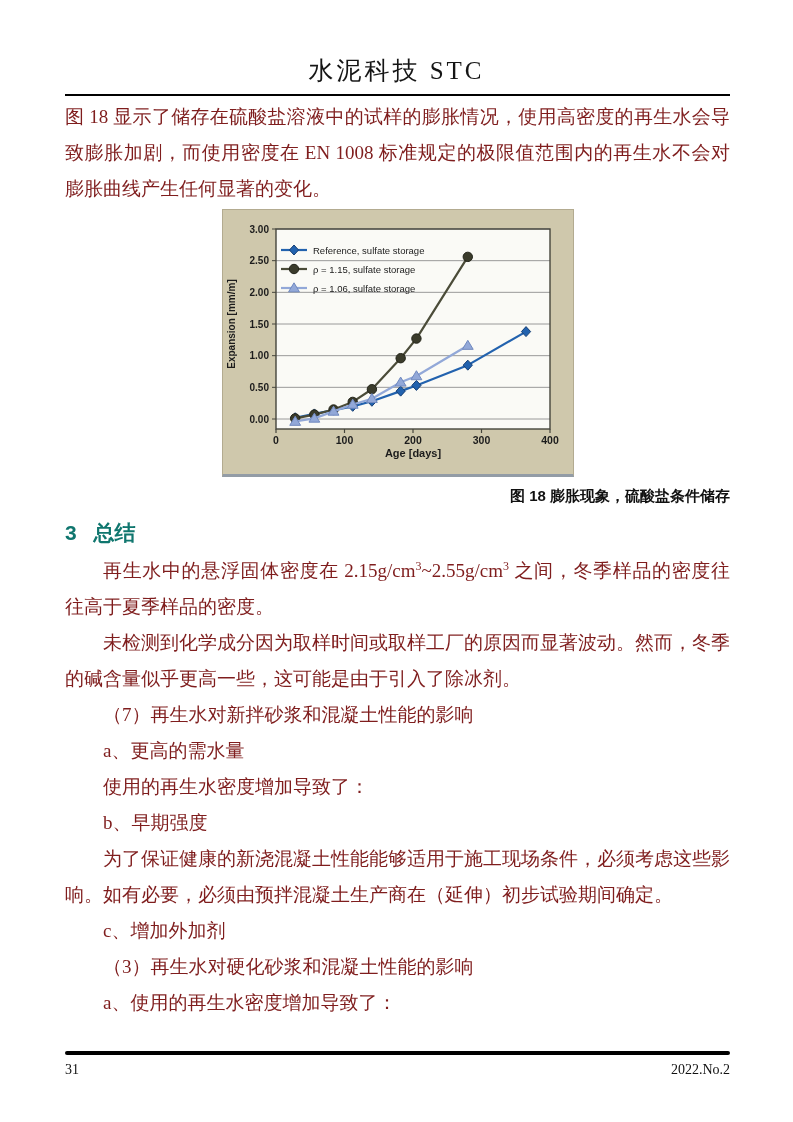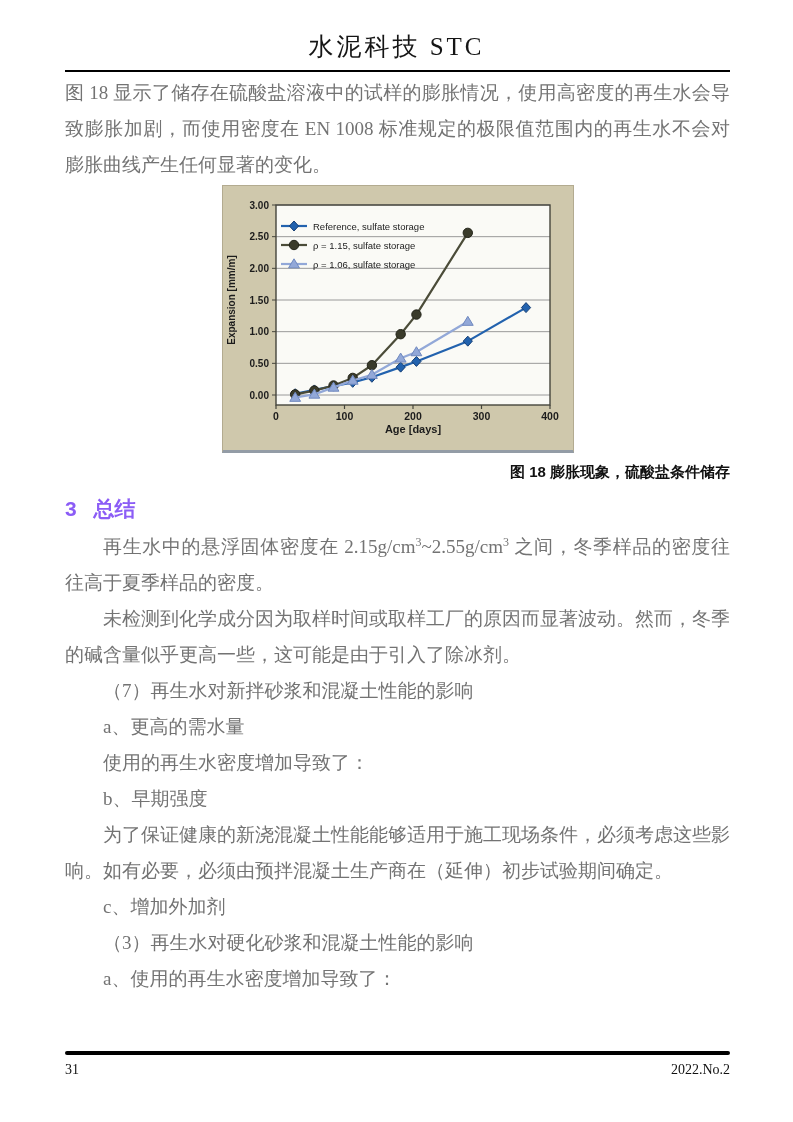--- a/index.html
+++ b/index.html
@@ -6,39 +6,39 @@
   .page {
     position: relative;
     width: 793px;
     height: 1122px;
     background: #ffffff;
     font-family: "Liberation Serif", "DejaVu Serif", serif;
     color: #111111;
     overflow: hidden;
   }
   .header-title {
-    padding-top: 32px;
+    padding-top: 56px;
     text-align: center;
     font-size: 25px;
     letter-spacing: 3px;
     line-height: 30px;
     color: #151515;
   }
   .header-rule {
     margin: 8px 63px 0 65px;
     border-bottom: 2px solid #000000;
   }
   .content { margin: 0 63px 0 65px; }
   p.body-p, p.intro-p {
     margin: 0;
     font-size: 19px;
     line-height: 36px;
     text-align: justify;
     text-justify: inter-ideograph;
-    color: #737373;
+    color: #7f1d1d;
   }
   p.intro-p { text-indent: 0; margin-top: 3px; }
   p.body-p { text-indent: 2em; }
   sup.cm-sup { font-size: 12px; line-height: 0; }
   figure.chart-figure {
     margin: 2px auto 0 auto;
     width: 350px;
     height: 264px;
     border: 1px solid #b3ab90;
     border-bottom: 3px solid #939ca6;
@@ -54,21 +54,21 @@
     font-size: 15px;
     line-height: 20px;
     color: #111111;
   }
   .section-heading {
     margin: 14px 0 8px 0;
     font-family: "Liberation Sans", "DejaVu Sans", sans-serif;
     font-weight: bold;
     font-size: 21px;
     line-height: 25px;
-    color: #8b5cf6;
+    color: #0f766e;
   }
   .section-heading .sec-num { margin-right: 0.8em; }
   .footer-rule {
     position: absolute;
     left: 65px;
     right: 63px;
     top: 1051px;
     height: 4px;
     background: #000000;
     border-radius: 2px;

